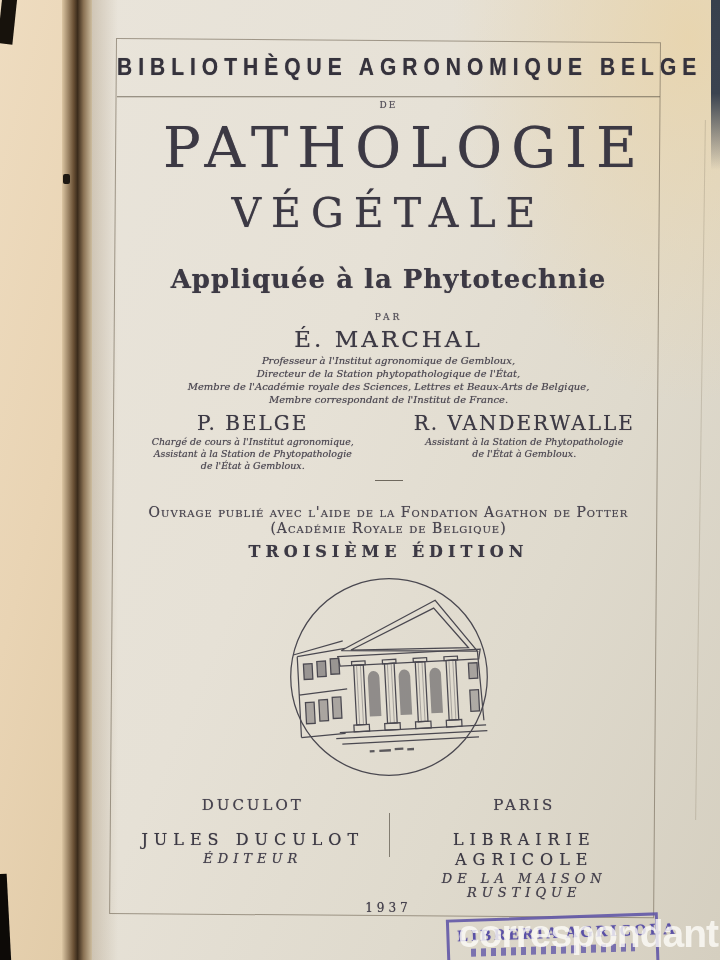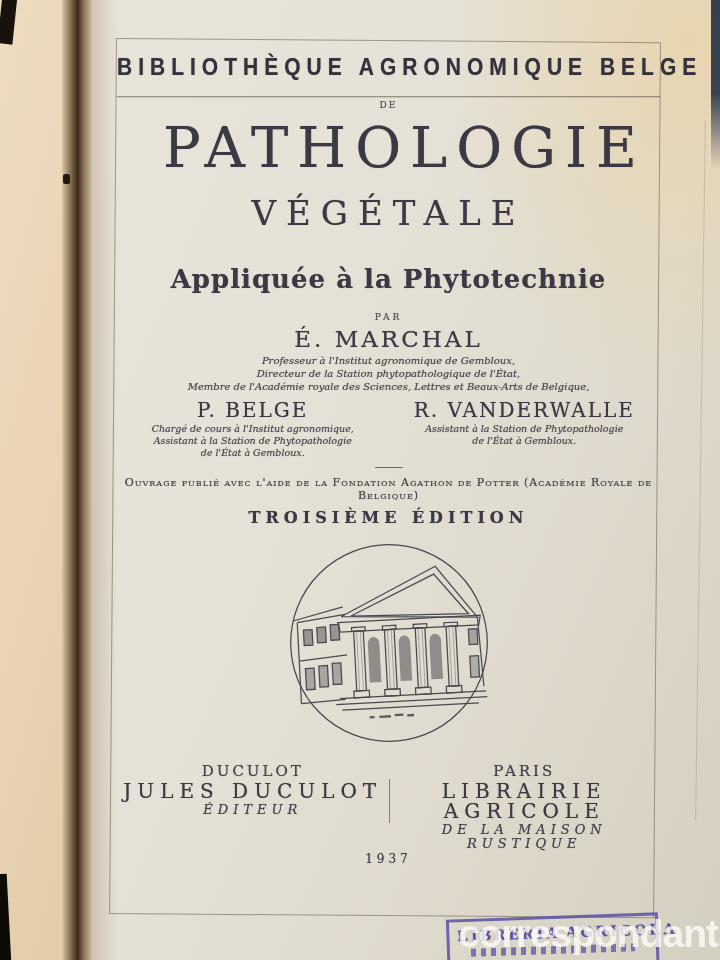--- a/index.html
+++ b/index.html
@@ -35,37 +35,37 @@
 
   
   .content{position:absolute;left:117px;top:38px;width:543px;text-align:center;
     text-shadow:0 0 0.7px rgba(58,54,64,0.65);}
   .banner{height:56px;line-height:58px;border-bottom:1px solid rgba(100,92,78,0.8);
     font-family:"Liberation Sans",sans-serif;font-weight:700;font-size:21px;
     letter-spacing:6px;transform:scaleY(1.12);color:#35323c;white-space:nowrap;}
   .t-elements{margin-top:26px;font-size:24px;letter-spacing:7px;}
   .t-de{margin-top:6px;font-size:9px;letter-spacing:2px;color:#56525c;}
   .t-pathologie{margin-top:8px;font-size:56px;line-height:60px;letter-spacing:9px;font-weight:400;white-space:nowrap;padding-left:32px;}
-  .t-vegetale{margin-top:10px;font-size:34px;line-height:50px;letter-spacing:10px;}
+  .t-vegetale{margin-top:10px;font-size:41px;line-height:50px;letter-spacing:10px;}
   .t-subtitle{margin-top:26px;font-size:26px;line-height:30px;font-weight:700;letter-spacing:1px;}
   .t-par{margin-top:18px;font-size:9px;letter-spacing:3px;color:#56525c;}
   .a-main-name{margin-top:4px;font-size:23px;letter-spacing:3px;}
   .a-main-titles{margin-top:2px;font-size:10px;line-height:13px;font-style:italic;color:#4e4a54;}
   .cols{margin-top:6px;display:flex;}
   .col{width:50%;}
   .col-name{font-size:20px;letter-spacing:2px;line-height:22px;}
   .col-titles{margin-top:2px;font-size:9.5px;line-height:12px;font-style:italic;color:#4e4a54;}
   .sep-rule{margin:8px auto 0;width:28px;border-top:1.5px solid rgba(80,74,64,0.8);}
-  .funding{margin-top:8px;font-size:11px;letter-spacing:1px;font-variant:small-caps;color:#4a4650;}
+  .funding{margin-top:23px;font-size:14px;letter-spacing:1px;font-variant:small-caps;color:#4a4650;}
   .edition{margin-top:6px;font-size:16px;font-weight:700;letter-spacing:5px;}
   .vignette{margin-top:10px;height:212px;}
   .imprint{margin-top:14px;position:relative;display:flex;}
   .imp-col{width:50%;}
   .imp-city{font-size:15px;letter-spacing:3px;line-height:17px;color:#46424e;}
-  .imp-pub{margin-top:1px;font-size:20px;letter-spacing:6px;line-height:20px;}
+  .imp-pub{margin-top:16px;font-size:16px;letter-spacing:6px;line-height:20px;}
   .imp-role{margin-top:2px;font-size:13px;letter-spacing:5px;line-height:14px;color:#46424e;font-style:italic;}
   .imp-divider{position:absolute;left:50%;top:16px;width:1px;height:44px;background:rgba(90,84,72,0.7);}
   .year{margin-top:1px;font-size:12px;letter-spacing:4px;color:#46424e;}
 
   
   .stamp{position:absolute;left:447px;top:916px;width:212px;height:70px;
     border:3px solid rgba(90,80,166,0.85);transform:rotate(-2deg);
     padding:5px 8px 0;color:#5a50a6;text-align:center;}
   .stamp-text{font-size:16px;font-weight:700;letter-spacing:3px;white-space:nowrap;
     font-family:"Liberation Serif",serif;text-shadow:0 0 1px rgba(90,80,166,0.6);}
@@ -103,20 +103,21 @@
     <div class="t-pathologie">PATHOLOGIE</div>
     <div class="t-vegetale">VÉGÉTALE</div>
     <div class="t-subtitle">Appliquée à la Phytotechnie</div>
 
     <div class="t-par">PAR</div>
     <div class="a-main-name">É. MARCHAL</div>
     <div class="a-main-titles">
       <div>Professeur à l'Institut agronomique de Gembloux,</div>
       <div>Directeur de la Station phytopathologique de l'État,</div>
       <div>Membre de l'Académie royale des Sciences, Lettres et Beaux-Arts de Belgique,</div>
+      <div>Membre correspondant de l'Institut de France.</div>
     </div>
 
     <div class="cols">
       <div class="col">
         <div class="col-name">P. BELGE</div>
         <div class="col-titles">
           <div>Chargé de cours à l'Institut agronomique,</div>
           <div>Assistant à la Station de Phytopathologie</div>
           <div>de l'État à Gembloux.</div>
         </div>

